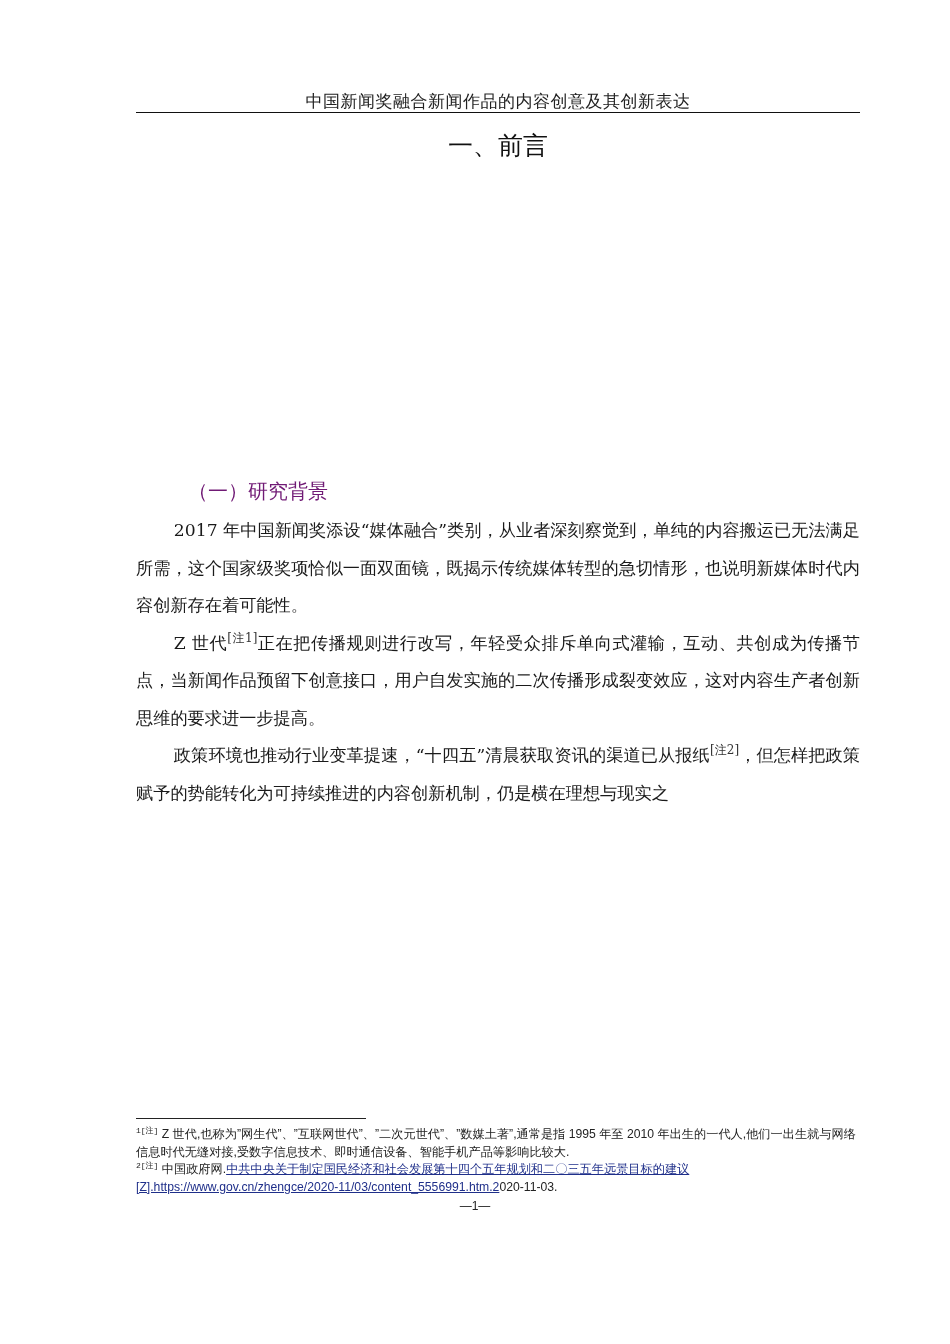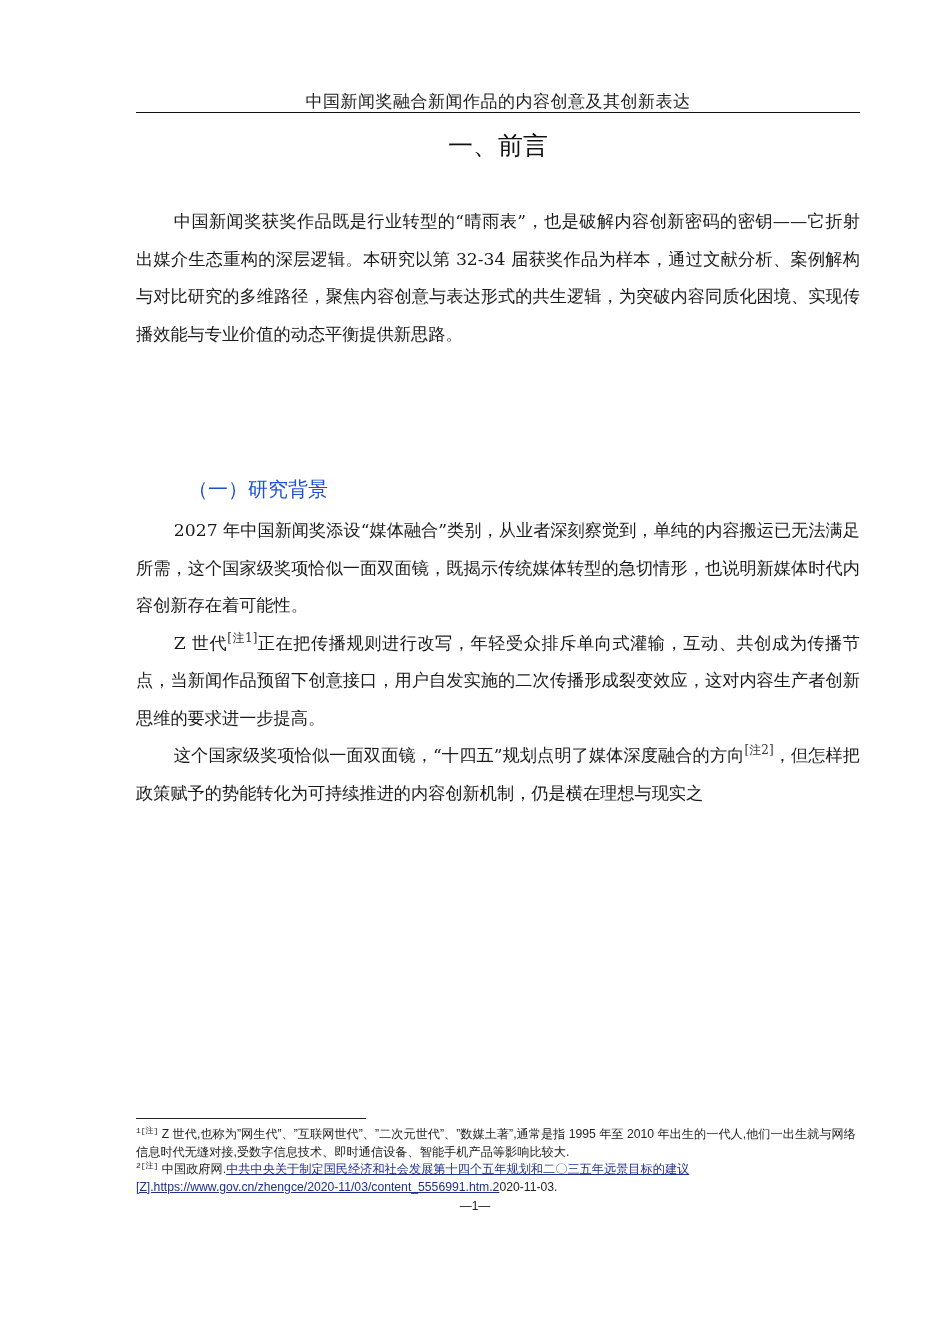--- a/index.html
+++ b/index.html
@@ -7,22 +7,22 @@
          font-family: "DejaVu Serif", "Liberation Serif", serif; color: #1a1a1a; }
   .page { position: absolute; left: 0; top: 0; width: 950px; height: 1048px; background: #fff; }
   .running-header { position: absolute; left: 136px; top: 90px; width: 724px; text-align: center;
                     font-size: 17px; letter-spacing: 0.5px; color: #222; line-height: 22px; }
   .header-rule { position: absolute; left: 136px; top: 112px; width: 724px; height: 1px; background: #111; }
   .h1 { position: absolute; left: 136px; top: 128px; width: 724px; text-align: center;
         font-family: "DejaVu Sans", "Liberation Sans", sans-serif; font-size: 25px; line-height: 36px; color: #111; }
   .body-text { position: absolute; left: 136px; width: 724px; font-size: 17.2px; line-height: 37.5px;
                text-align: justify; color: #1a1a1a; }
   .body-text p { margin: 0; text-indent: 2.2em; }
-  .h2 { position: absolute; left: 188px; top: 476px; font-family: Liberation Mono, monospace;
-        font-size: 20px; line-height: 30px; color: #1d4ed8; }
+  .h2 { position: absolute; left: 188px; top: 476px; font-family: Liberation Serif, serif;
+        font-size: 20px; line-height: 30px; color: #701a75; }
   sup.note { font-size: 12px; vertical-align: super; line-height: 0; color: #333; }
   .fn-rule { position: absolute; left: 136px; top: 1118px; width: 230px; height: 1px; background: #222; }
   .footnotes { position: absolute; left: 136px; top: 1126px; width: 724px;
                font-family: "Liberation Sans", "DejaVu Sans", sans-serif; font-size: 12.2px; line-height: 17.5px; color: #222; }
   .footnotes .fn { margin: 0; }
   .fn-mark { font-size: 8px; vertical-align: super; line-height: 0; font-family: Liberation Mono, monospace; }
   .fn-link { color: #1f2f8a; text-decoration: underline; }
   .page-number { position: absolute; left: 0; top: 1199px; width: 950px; text-align: center;
                  font-family: "Liberation Sans", "DejaVu Sans", sans-serif; font-size: 12px; color: #222; }
 </style>
@@ -30,29 +30,28 @@
 <body>
 
 <div class="page">
 
   <div class="running-header">中国新闻奖融合新闻作品的内容创意及其创新表达</div>
   <div class="header-rule"></div>
 
   <div class="h1">一、前言</div>
 
   <div class="body-text" style="top:203px;">
-    <p>中国新闻奖获奖作品既是行业转型的“晴雨表”，也是破解内容创新密码的密钥——它折射出媒介生态重构的深层逻辑。本研究以第 32-34 届获奖作品为样本，通过文献分析、案例解构与对比研究的多维路径，聚焦内容创意与表达形式的共生逻辑，为突破内容同质化困境、实现传播效能与专业价值的动态平衡提供新思路。</p>
   </div>
 
   <div class="h2">（一）研究背景</div>
 
   <div class="body-text" style="top:512px;">
-    <p>2027 年中国新闻奖添设“媒体融合”类别，从业者深刻察觉到，单纯的内容搬运已无法满足所需，这个国家级奖项恰似一面双面镜，既揭示传统媒体转型的急切情形，也说明新媒体时代内容创新存在着可能性。</p>
+    <p>2017 年中国新闻奖添设“媒体融合”类别，从业者深刻察觉到，单纯的内容搬运已无法满足所需，这个国家级奖项恰似一面双面镜，既揭示传统媒体转型的急切情形，也说明新媒体时代内容创新存在着可能性。</p>
     <p><span>Z 世代</span><sup class="note">[注1]</sup><span>正在把传播规则进行改写，年轻受众排斥单向式灌输，互动、共创成为传播节点，当新闻作品预留下创意接口，用户自发实施的二次传播形成裂变效应，这对内容生产者创新思维的要求进一步提高。</span></p>
-    <p><span>这个国家级奖项恰似一面双面镜，“十四五”规划点明了媒体深度融合的方向</span><sup class="note">[注2]</sup><span>，但怎样把政策赋予的势能转化为可持续推进的内容创新机制，仍是横在理想与现实之</span></p>
+    <p><span>政策环境也推动行业变革提速，“十四五”清晨获取资讯的渠道已从报纸</span><sup class="note">[注2]</sup><span>，但怎样把政策赋予的势能转化为可持续推进的内容创新机制，仍是横在理想与现实之</span></p>
   </div>
 
   <div class="fn-rule"></div>
 
   <div class="footnotes">
     <p class="fn"><span class="fn-mark">1[注]</span><span> Z 世代,也称为”网生代”、”互联网世代”、”二次元世代”、”数媒土著”,通常是指 1995 年至 2010 年出生的一代人,他们一出生就与网络信息时代无缝对接,受数字信息技术、即时通信设备、智能手机产品等影响比较大.</span></p>
     <p class="fn"><span class="fn-mark">2[注]</span><span> 中国政府网.</span><a class="fn-link">中共中央关于制定国民经济和社会发展第十四个五年规划和二〇三五年远景目标的建议[Z].https://www.gov.cn/zhengce/2020-11/03/content_5556991.htm.2</a><span>020-11-03.</span></p>
   </div>
 
   <div class="page-number">—1—</div>

